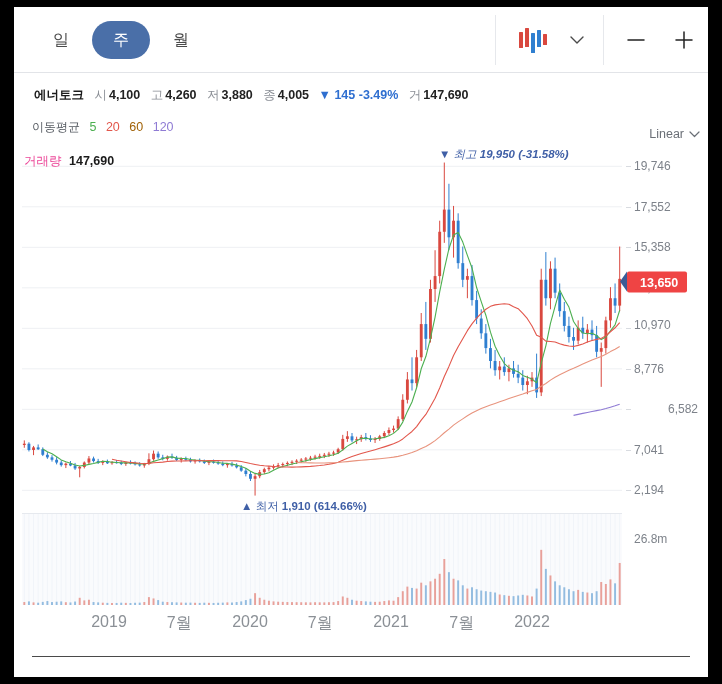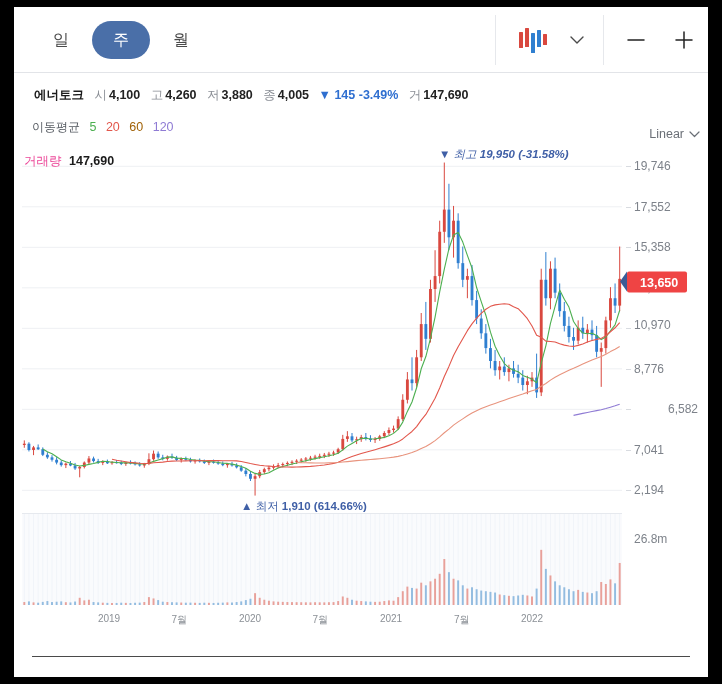--- a/index.html
+++ b/index.html
@@ -163,21 +163,21 @@
   }
   #vol-title .vt-lbl { color: #ec4899; }
   #vol-title .vt-val { color: #1b1b1b; font-weight: bold; margin-left: 4px; }
 
   #xaxis {
     position: absolute; left: 8px; top: 464px;
     width: 600px; height: 24px;
   }
   .xtick {
     position: absolute;
-    font-size: 10px; color: #8b9096;
+    font-size: 16px; color: #8b9096;
     transform: translateX(-50%);
     white-space: nowrap;
   }
 
   
   .annot {
     position: absolute;
     font-size: 11.5px; color: #3f5fa6;
     white-space: nowrap;
     z-index: 5;

